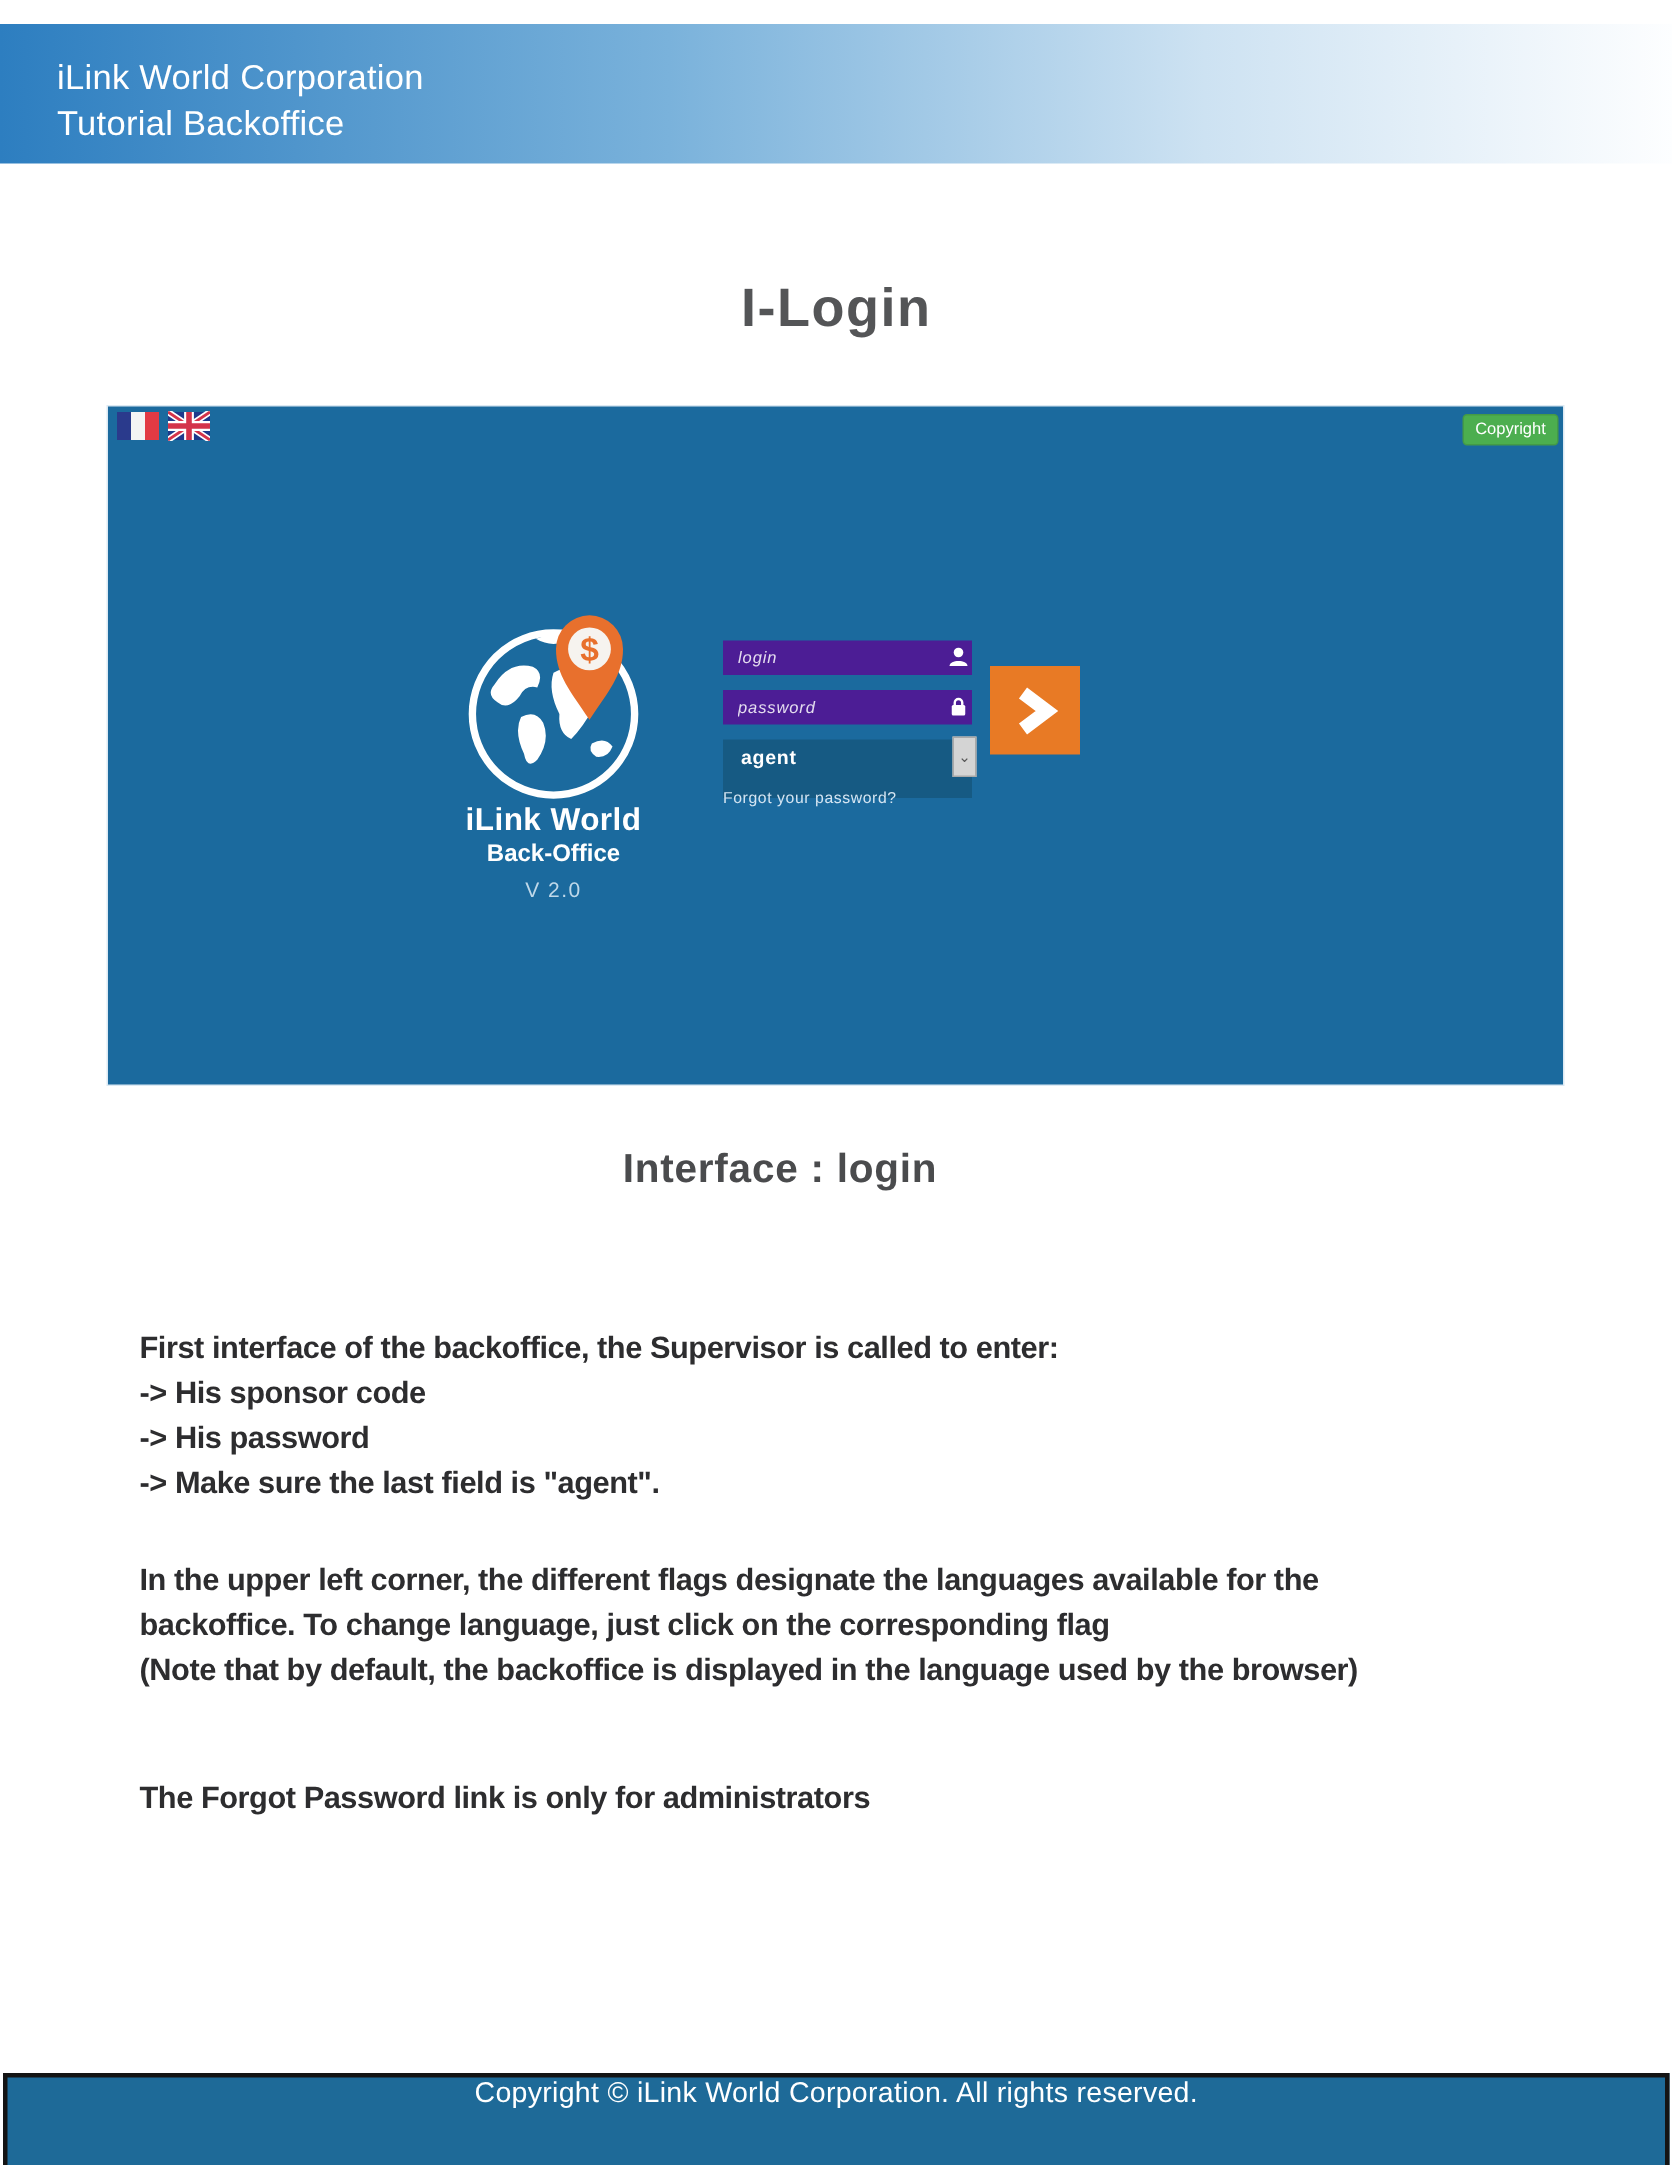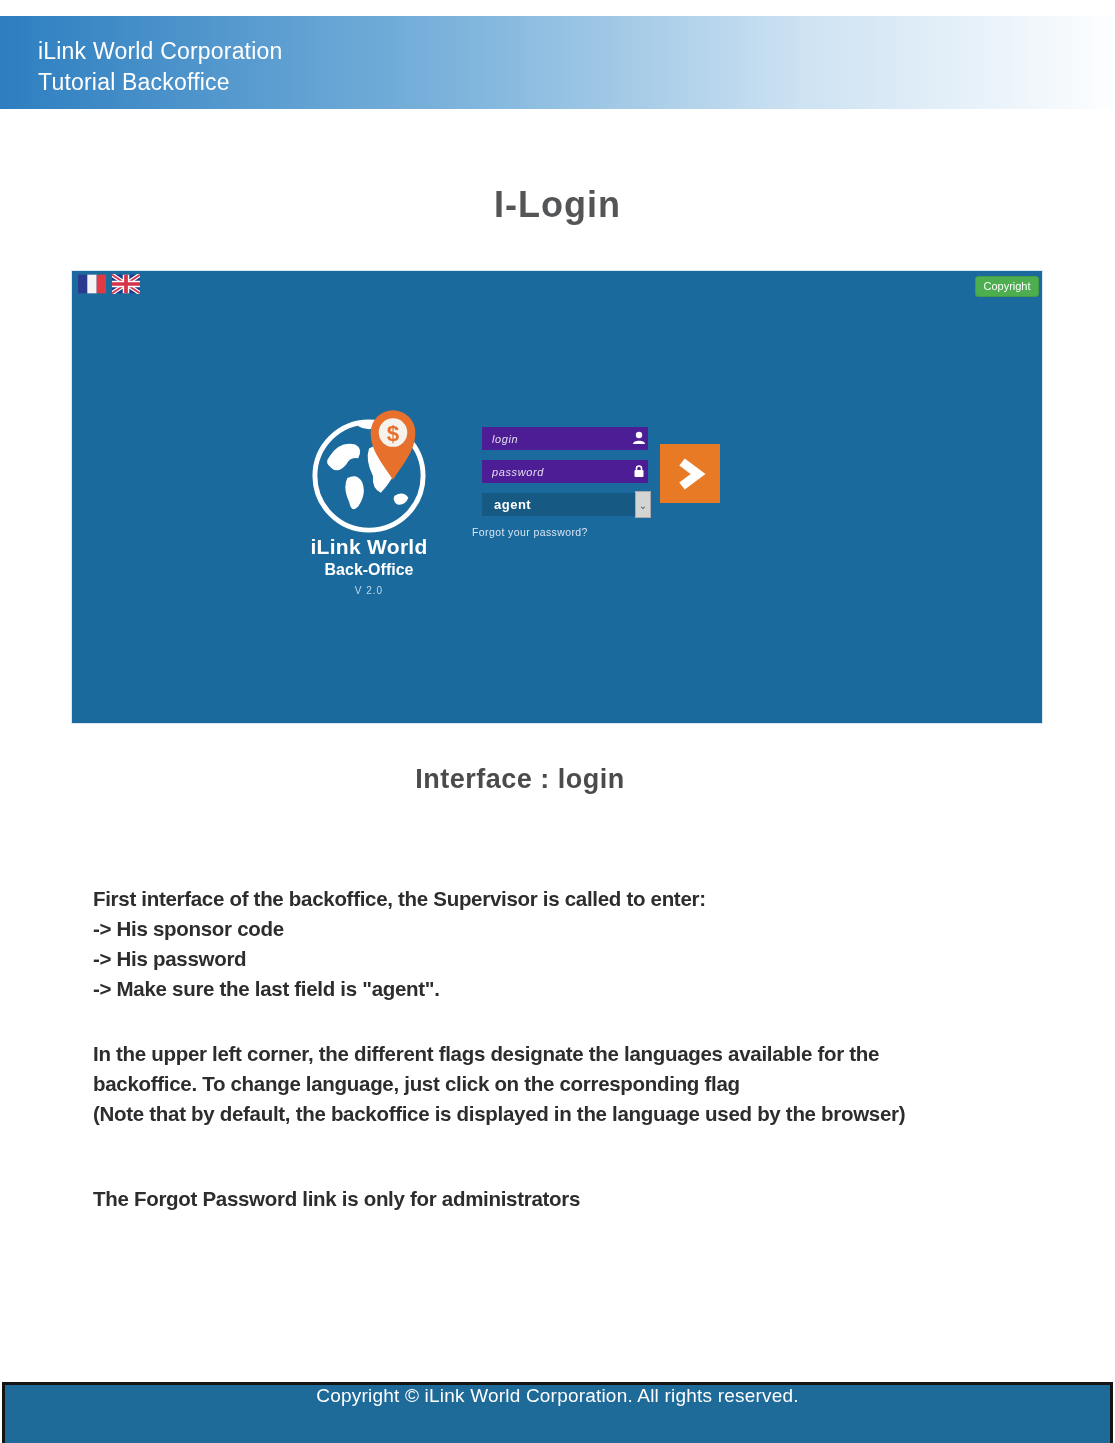--- a/index.html
+++ b/index.html
@@ -39,47 +39,47 @@
     background:#4cae4f; border:1px solid #449a47; border-radius:3px;
     color:#ffffff; font-size:11px; text-align:center; line-height:19px; cursor:pointer;
   }
 
   
   .globe { position:absolute; left:238px; top:146px; width:118px; height:118px; }
   .pin   { position:absolute; left:293px; top:138px; width:56px; height:72px; }
   .brand-text { position:absolute; left:207px; top:264px; width:180px; text-align:center; color:#ffffff; }
   .brand-name { font-size:21px; font-weight:bold; letter-spacing:0.3px; }
   .brand-sub  { font-size:16px; font-weight:bold; margin-top:2px; }
-  .brand-ver  { font-size:10px; color:#bfd8e9; margin-top:6px; letter-spacing:1px; }
+  .brand-ver  { font-size:14px; color:#bfd8e9; margin-top:6px; letter-spacing:1px; }
 
   
   .field {
     position:absolute; left:410px; width:166px; height:23px;
     background:#4c1d95; border:none; color:#ffffff;font-style:italic;
   }
   input.field { padding:0 26px 0 10px; font-size:11px; letter-spacing:0.6px; font-family:"Liberation Sans", sans-serif; }
   input.field::placeholder { color:rgba(255,255,255,0.85); opacity:1; }
   .f-login { top:156px; }
   .f-pass  { top:189px; } 
   .icon-abs { position:absolute; left:560px; width:14px; height:14px; }
   .i-user { top:160px; }
   .i-lock { top:193px; }
 
   .select-field {
-    position:absolute; left:410px; top:222px; width:166px; height:23px;
+    position:absolute; left:410px; top:222px; width:166px; height:39px;
     background:#165a83; color:#ffffff; font-size:13px; font-weight:bold;
     line-height:23px; padding-left:12px; letter-spacing:0.5px; cursor:pointer;
   }
   .select-arrow {
     position:absolute; left:563px; top:220px; width:16px; height:27px;
     background:#d4d4d4; border:1px solid #a9a9a9; color:#555;
     font-size:10px; text-align:center; line-height:27px; cursor:pointer;
   }
   .forgot {
-    position:absolute; left:400px; top:255px; font-size:10.5px; color:#d5e5f2;
+    position:absolute; left:410px; top:255px; font-size:10.5px; color:#d5e5f2;
     letter-spacing:0.4px; cursor:pointer;
   }
   .submit-btn {
     position:absolute; left:588px; top:173px; width:60px; height:59px;
     background:#e87a25; border:none; cursor:pointer;
     display:flex; align-items:center; justify-content:center;
   }
 
   
   .caption {

